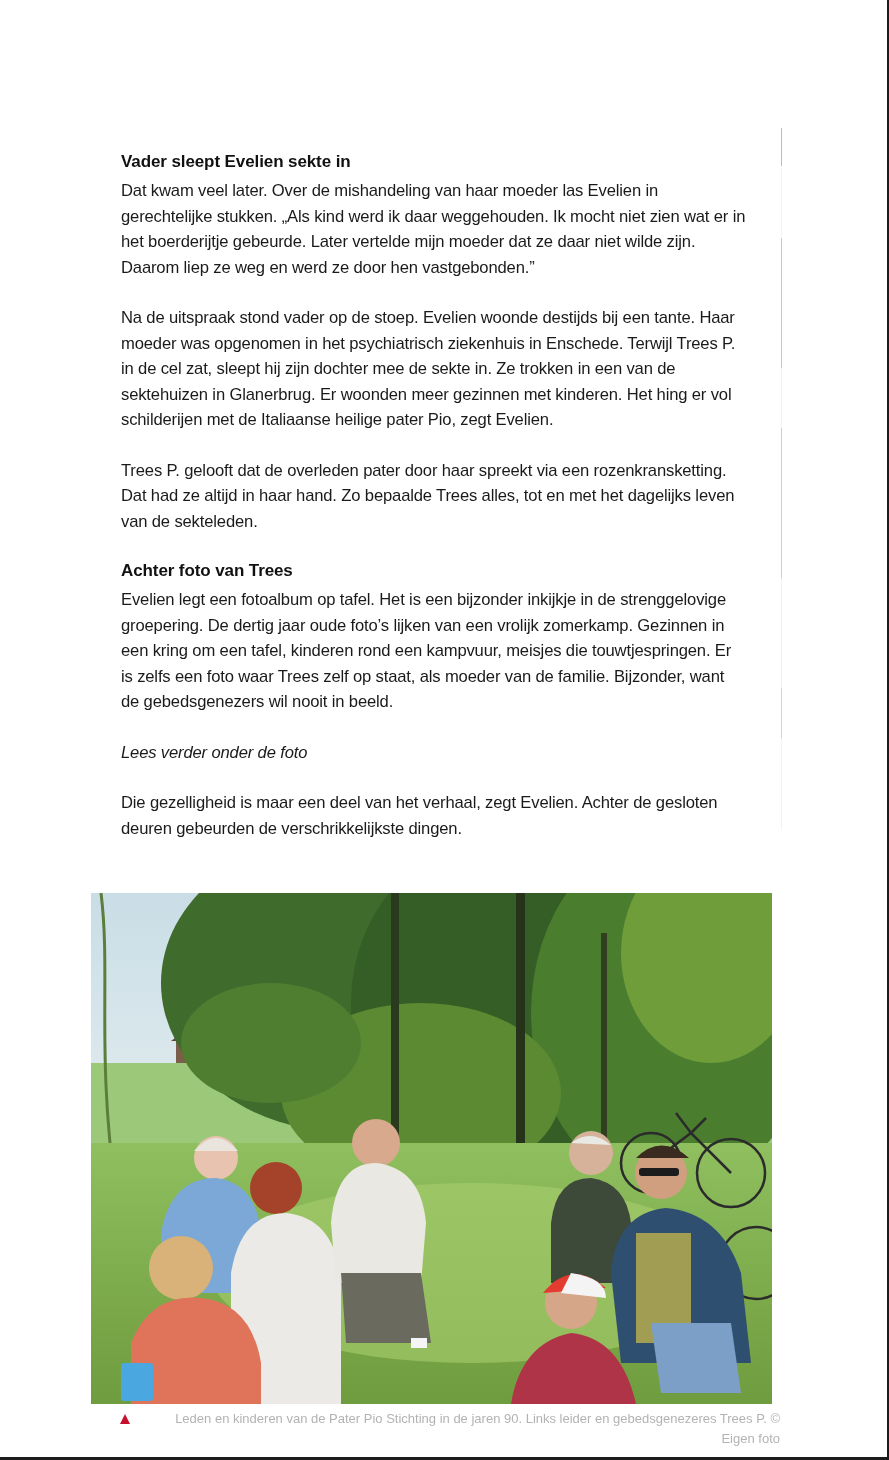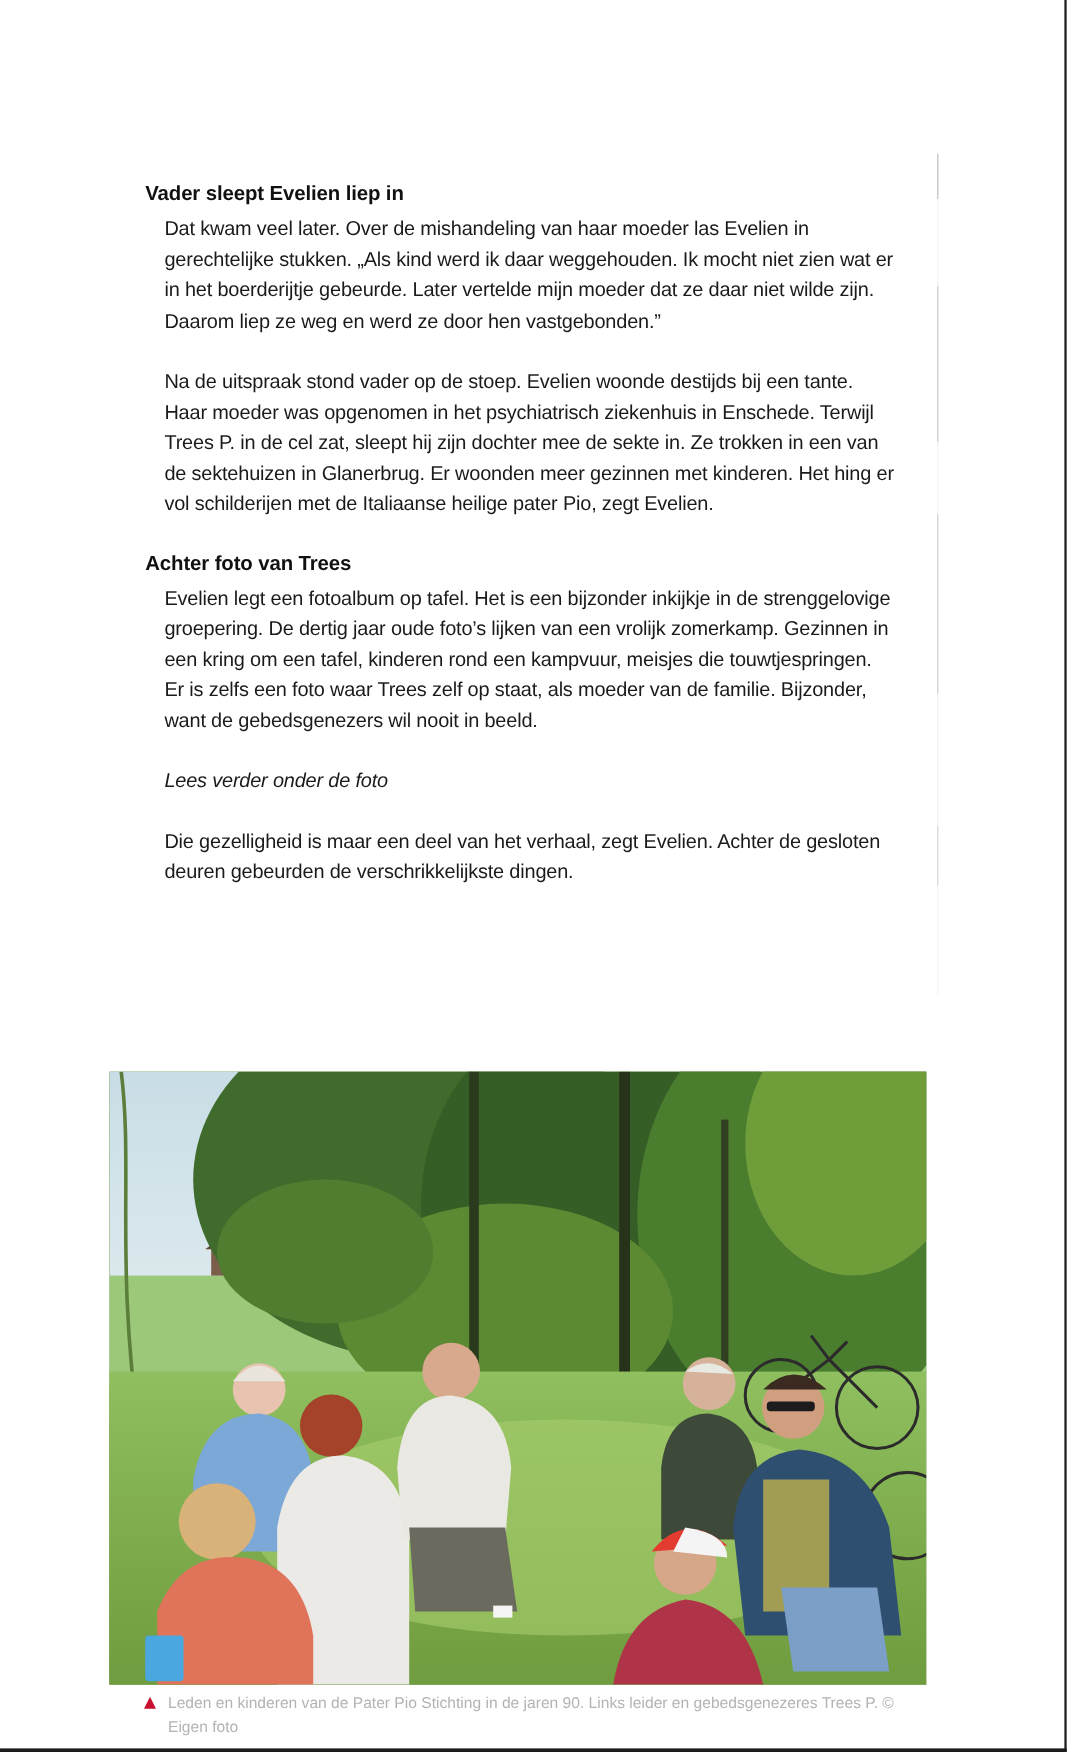--- a/index.html
+++ b/index.html
@@ -53,21 +53,21 @@
     font-weight: bold;
     font-size: 17px;
     line-height: 24px;
     margin: 0 0 4px 0;
     color: #111;
     letter-spacing: -0.1px;
   }
   .para {
     font-size: 16.6px;
     line-height: 25.5px;
-    margin: 0 0 25px 16px;
+    margin: 0 0 25px 0;
     color: #1a1a1a;
     letter-spacing: -0.15px;
   }
   .para.italic {
     font-style: italic;
   }
   .photo {
     position: absolute;
     left: 91px;
     top: 893px;
@@ -92,33 +92,35 @@
     top: 5px;
     width: 0;
     height: 0;
     border-left: 5.5px solid transparent;
     border-right: 5.5px solid transparent;
     border-bottom: 10px solid #c8102e;
   }
   .caption .text {
     display: block;
     margin-left: 20px;
+    text-align: right;
   }
 </style>
 </head>
 <body>
 
 <div class="right-border"></div>
 <div class="bottom-border"></div>
 <div class="side-rule"></div>
 
 <div class="article">
-  <h3 class="subhead">Vader sleept Evelien liep in</h3>
+  <h3 class="subhead">Vader sleept Evelien sekte in</h3>
   <p class="para">Dat kwam veel later. Over de mishandeling van haar moeder las Evelien in gerechtelijke stukken. „Als kind werd ik daar weggehouden. Ik mocht niet zien wat er in het boerderijtje gebeurde. Later vertelde mijn moeder dat ze daar niet wilde zijn. Daarom liep ze weg en werd ze door hen vastgebonden.”</p>
   <p class="para">Na de uitspraak stond vader op de stoep. Evelien woonde destijds bij een tante. Haar moeder was opgenomen in het psychiatrisch ziekenhuis in Enschede. Terwijl Trees P. in de cel zat, sleept hij zijn dochter mee de sekte in. Ze trokken in een van de sektehuizen in Glanerbrug. Er woonden meer gezinnen met kinderen. Het hing er vol schilderijen met de Italiaanse heilige pater Pio, zegt Evelien.</p>
+  <p class="para">Trees P. gelooft dat de overleden pater door haar spreekt via een rozenkransketting. Dat had ze altijd in haar hand. Zo bepaalde Trees alles, tot en met het dagelijks leven van de sekteleden.</p>
 
   <h3 class="subhead">Achter foto van Trees</h3>
   <p class="para">Evelien legt een fotoalbum op tafel. Het is een bijzonder inkijkje in de strenggelovige groepering. De dertig jaar oude foto’s lijken van een vrolijk zomerkamp. Gezinnen in een kring om een tafel, kinderen rond een kampvuur, meisjes die touwtjespringen. Er is zelfs een foto waar Trees zelf op staat, als moeder van de familie. Bijzonder, want de gebedsgenezers wil nooit in beeld.</p>
   <p class="para italic">Lees verder onder de foto</p>
 
   <p class="para">Die gezelligheid is maar een deel van het verhaal, zegt Evelien. Achter de gesloten deuren gebeurden de verschrikkelijkste dingen.</p>
 </div>
 
 <div class="photo" role="img" aria-label="Groepsfoto buiten: volwassenen en kinderen in een kring op gras onder bomen, fietsen op de achtergrond">
   <svg width="681" height="511" viewBox="0 0 681 511" xmlns="http://www.w3.org/2000/svg">

